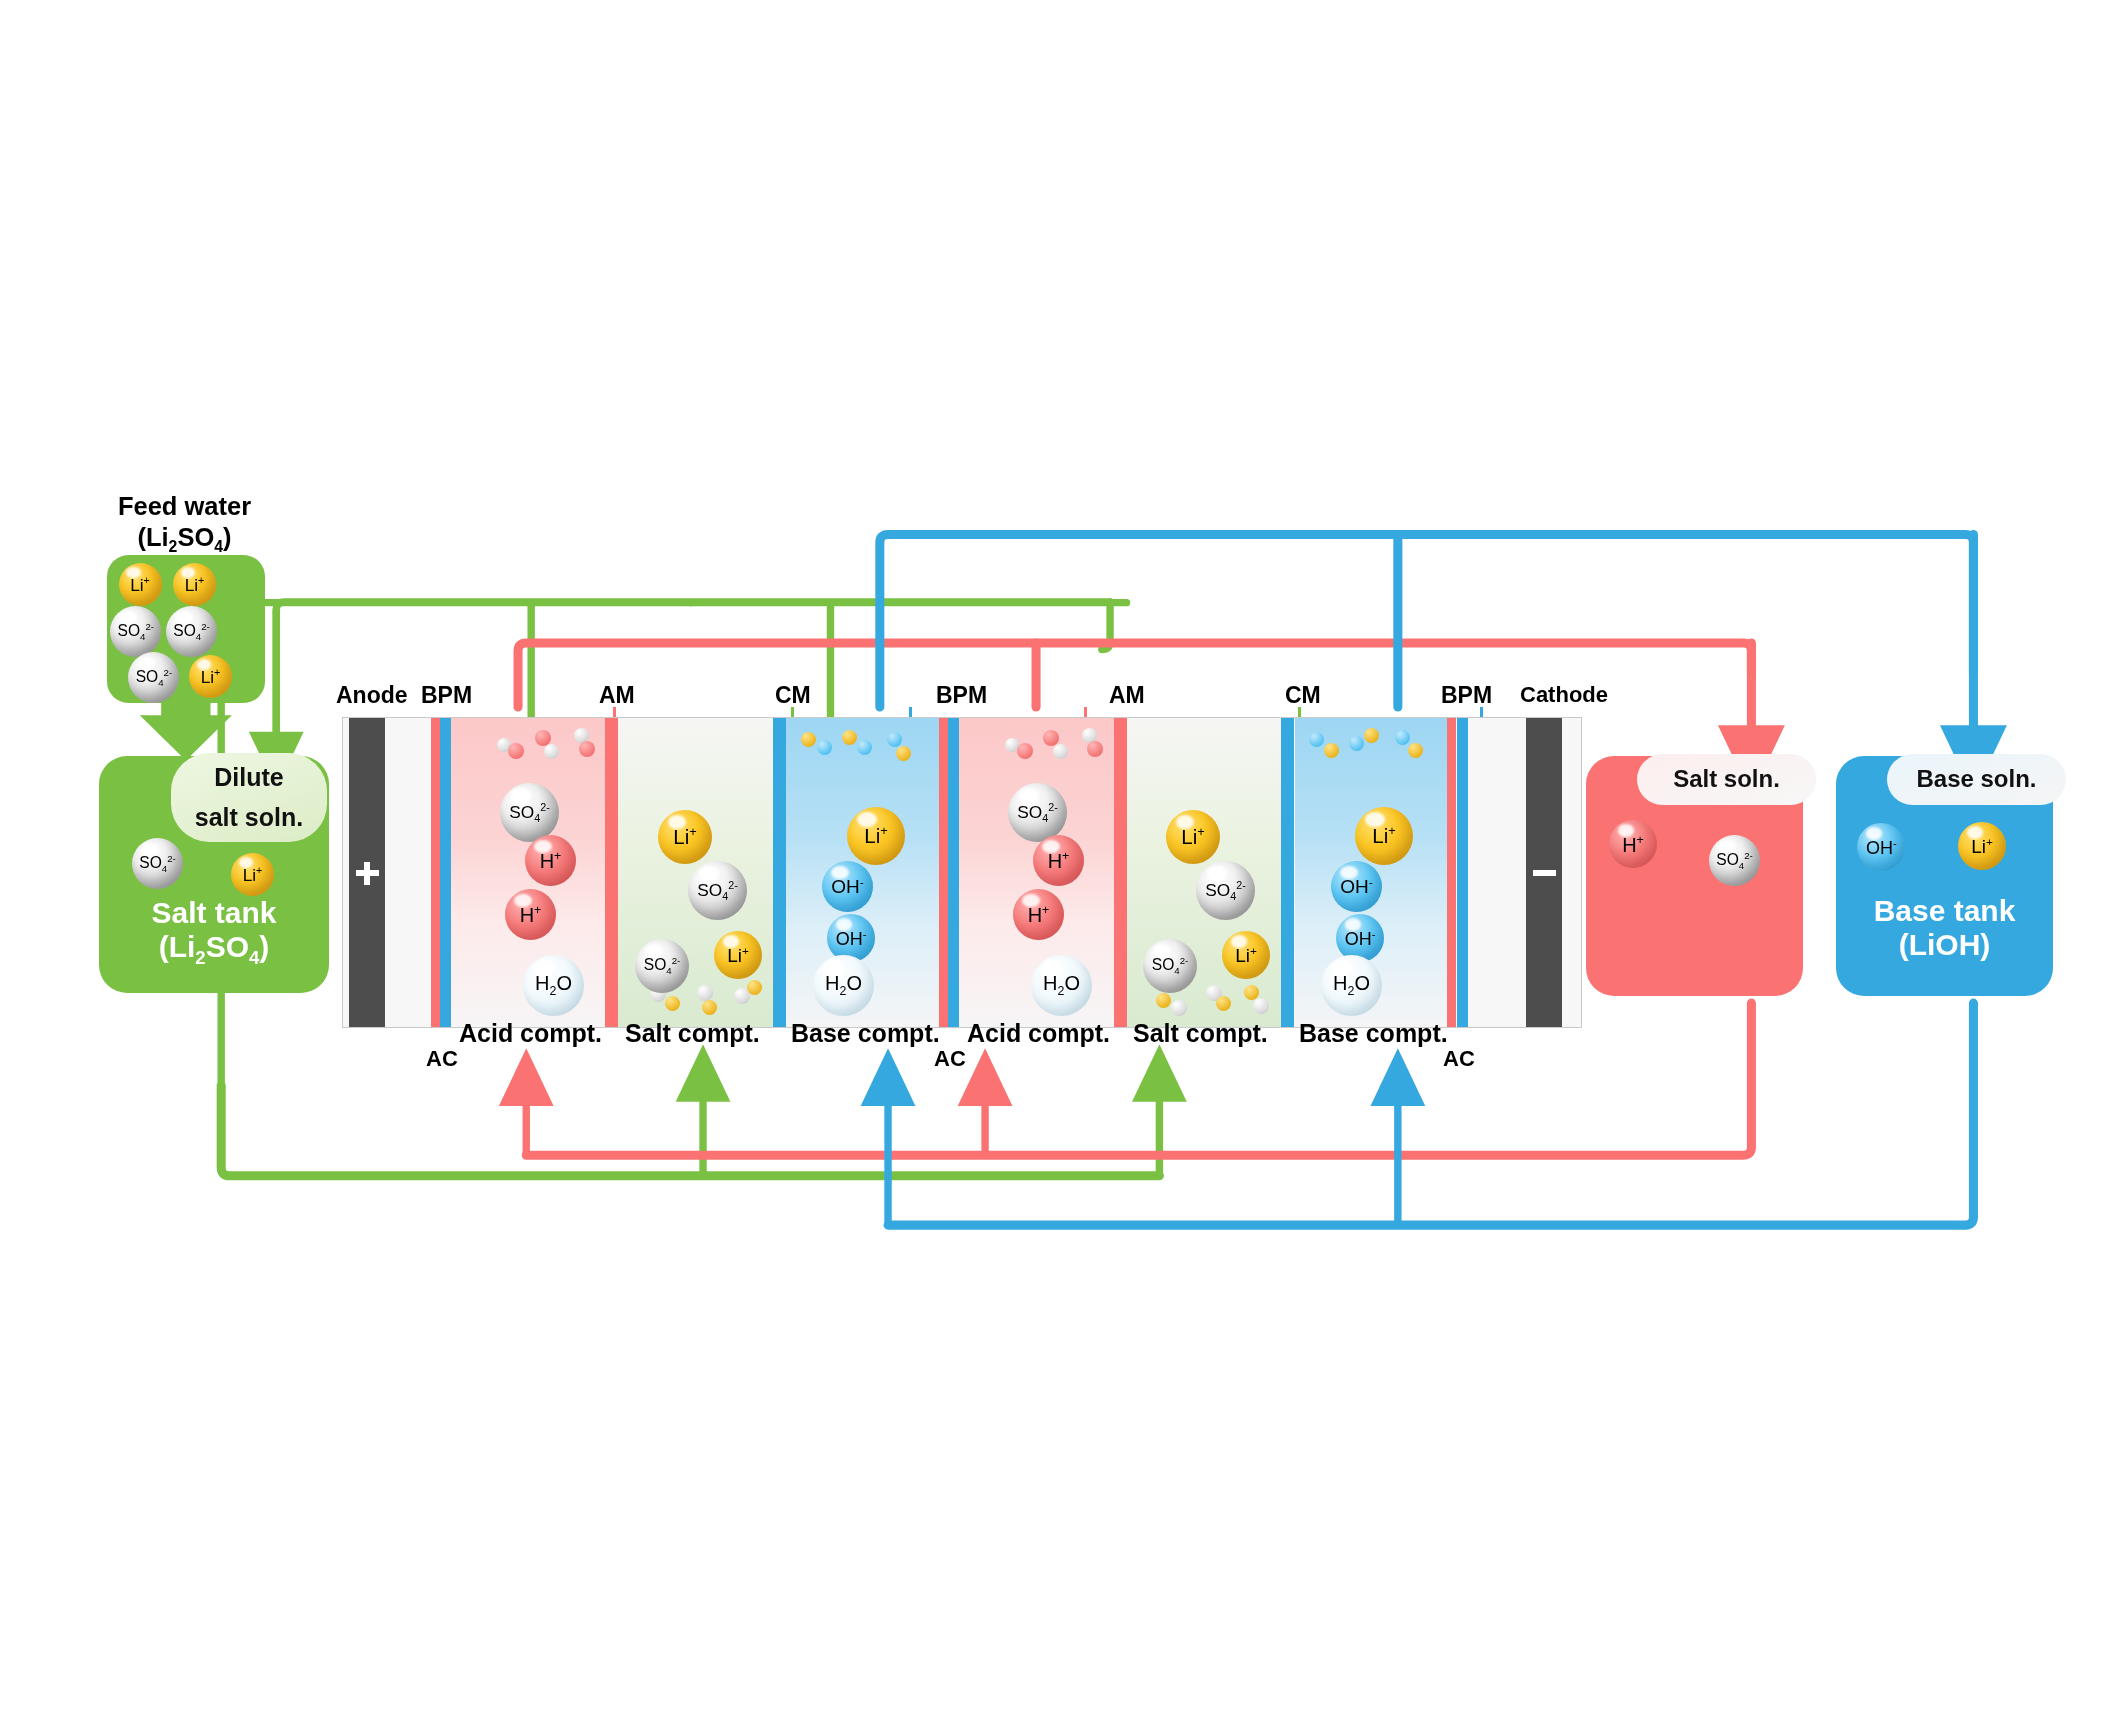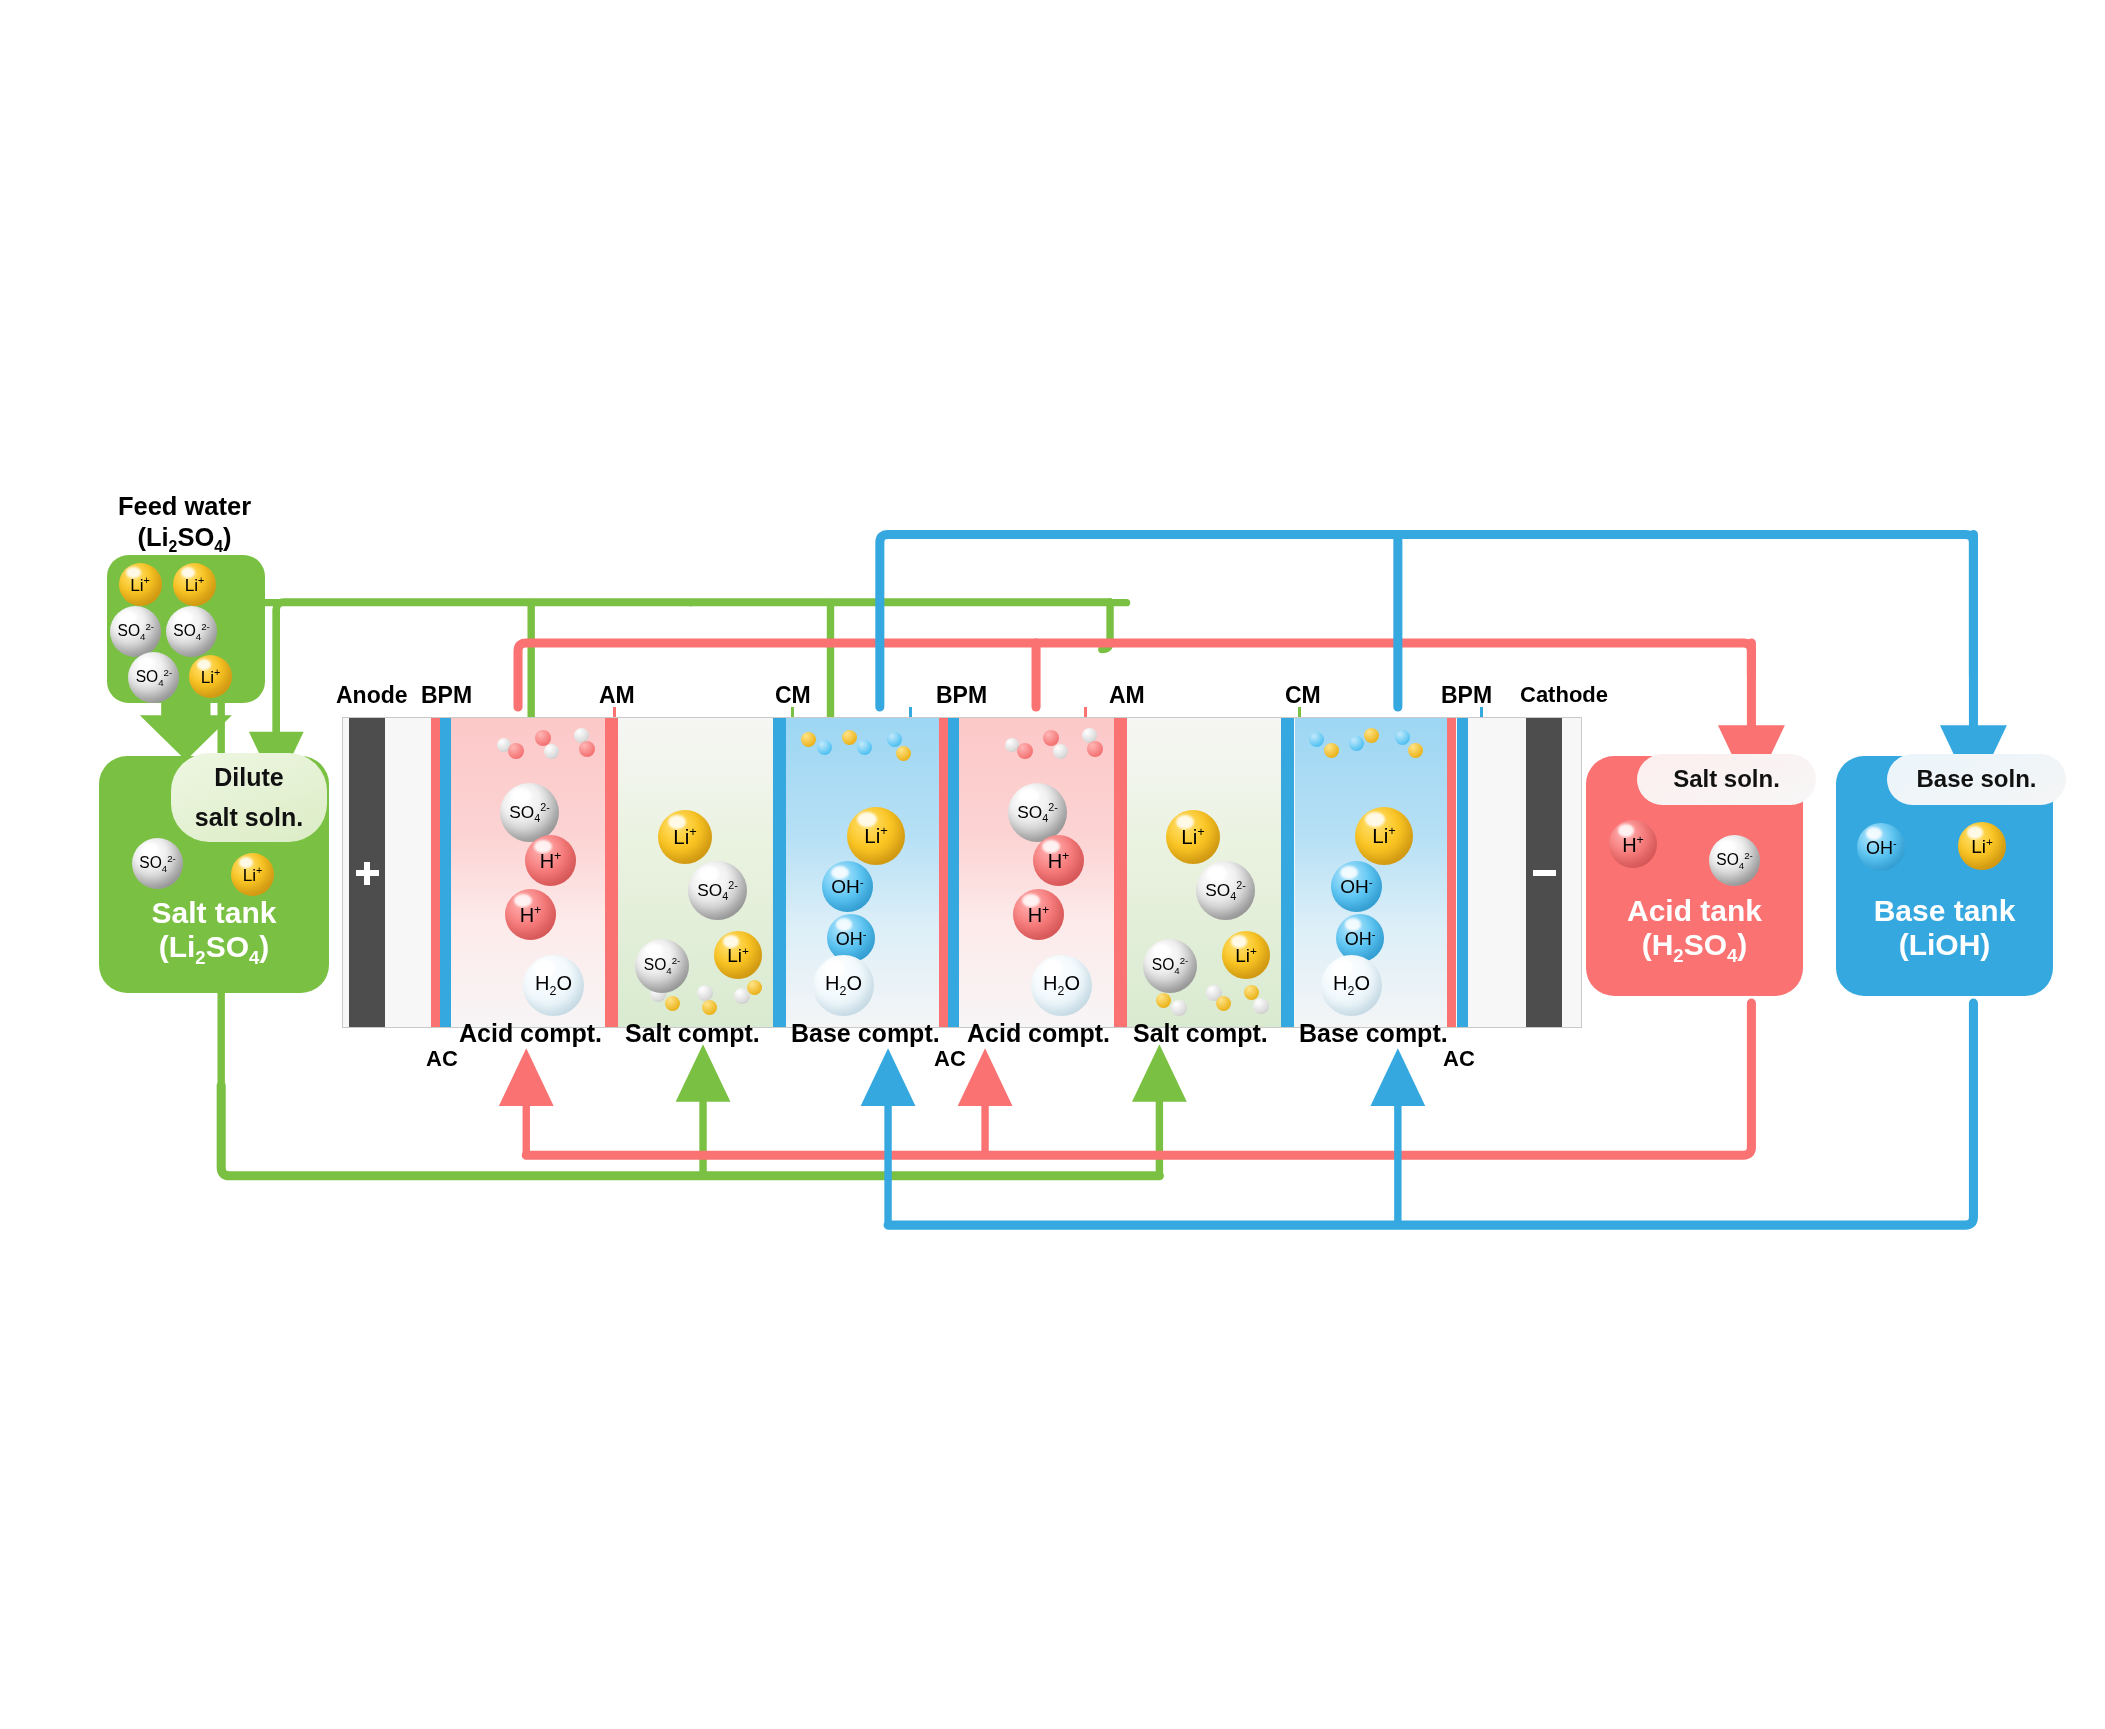--- a/index.html
+++ b/index.html
@@ -475,24 +475,20 @@
   <div class="abs tank tank-red" style="left:1586px;top:740px;width:217px;height:240px;">
     <div class="soln-pill pill-red" style="position:absolute;left:51px;top:-1.6px;width:179px;height:51px;font-size:24px;">Salt soln.</div>
     <div class="ion ion-h" style="left:23px;top:64px;width:48px;height:48px;font-size:20px;">
         <span class="gloss"></span>
         <span class="t">H<span class="sup">+</span></span>
       </div>
     <div class="ion ion-so4" style="left:123px;top:79px;width:51px;height:51px;font-size:15.6px;">
         <span class="gloss"></span>
         <span class="t">SO<span class="sub">4</span><span class="sup">2-</span></span>
       </div>
-    <div class="tank-title" style="position:absolute;left:0;top:138px;width:217px;font-size:30px;">
-      <div>Acid tank</div>
-      <div>(H<span class="sub">2</span>SO<span class="sub">4</span>)</div>
-    </div>
   </div>
 
   <div class="abs tank tank-blue" style="left:1836px;top:740px;width:217px;height:240px;">
     <div class="soln-pill pill-blue" style="position:absolute;left:51px;top:-1.6px;width:179px;height:51px;font-size:24px;">Base soln.</div>
     <div class="ion ion-oh" style="left:21.4px;top:67px;width:48px;height:48px;font-size:18px;">
         <span class="gloss"></span>
         <span class="t">OH<span class="sup">-</span></span>
       </div>
     <div class="ion ion-li" style="left:122px;top:66px;width:48px;height:48px;font-size:19px;">
         <span class="gloss"></span>

